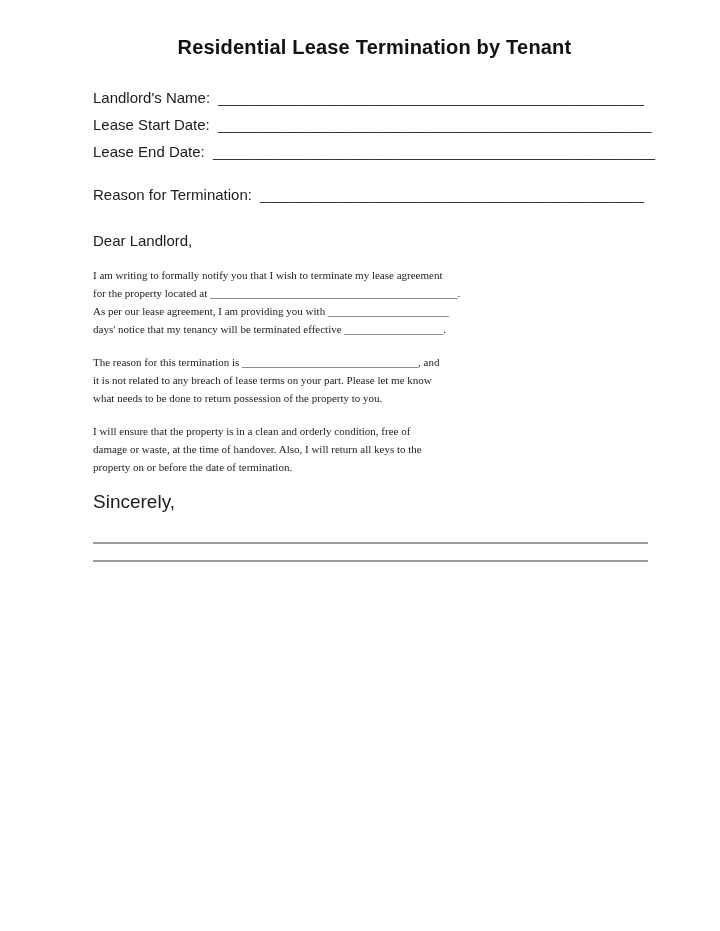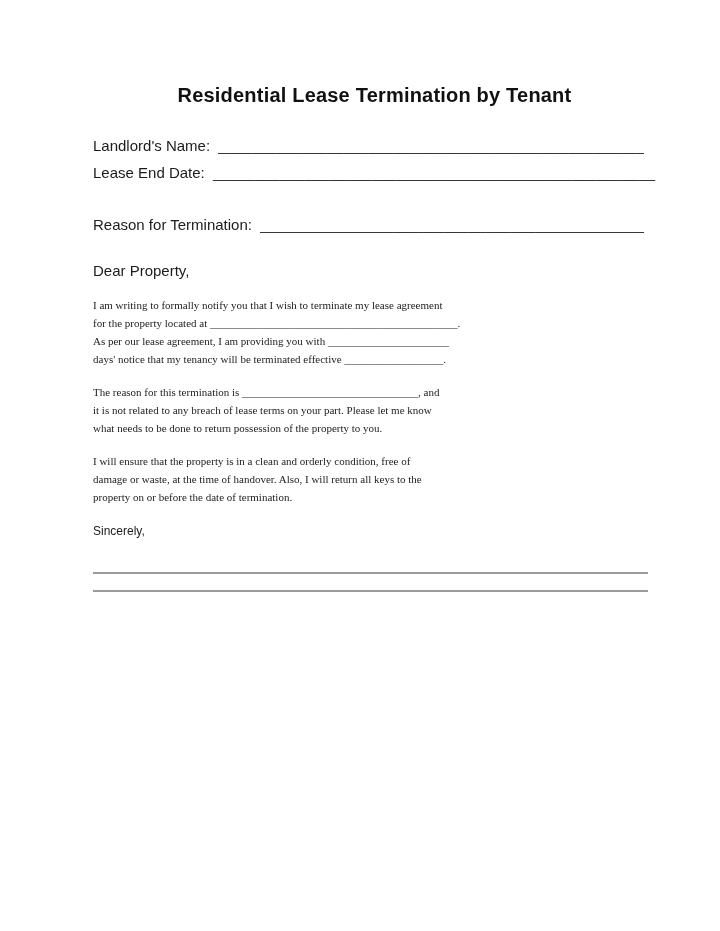--- a/index.html
+++ b/index.html
@@ -11,37 +11,37 @@
     width: 720px;
     height: 931px;
     font-family: "Liberation Sans", sans-serif;
     color: #1c1c1c;
     overflow: hidden;
   }
   .page {
     box-sizing: border-box;
     width: 720px;
     height: 931px;
-    padding: 84px 64px 0 93px;
+    padding: 36px 64px 0 93px;
     background: #ffffff;
   }
   .doc-title {
     text-align: center;
     font-size: 20px;
     font-weight: bold;
     color: #111111;
     margin: 0 0 25px 0;
     letter-spacing: 0.2px;
   }
   .fields-group {
     font-size: 15px;
     line-height: 27px;
   }
   .fields-group.first {
-    margin-bottom: 25px;
+    margin-bottom: 16px;
   }
   .fields-group.second {
     margin-bottom: 22px;
   }
   .field-row {
     white-space: nowrap;
   }
   .field-label {
     display: inline;
   }
@@ -57,21 +57,21 @@
     margin: 0 0 15px 0;
   }
   .body-paragraph {
     font-size: 11px;
     line-height: 18px;
     margin: 0 0 15px 0;
     white-space: pre-line;
     font-family: Liberation Serif, serif;
   }
   .closing {
-    font-size: 12px;
+    font-size: 19px;
     line-height: 21px;
     margin: 14px 0 0 0;
   }
   .signature-block {
     margin-top: 30px;
   }
   .signature-line {
     height: 0;
     border-top: 2px solid #9c9c9c;
     width: 555px;
@@ -84,33 +84,37 @@
 <div class="page">
 
   <h1 class="doc-title">Residential Lease Termination by Tenant</h1>
 
   <div class="fields-group first">
     <div class="field-row">
       <span class="field-label">Landlord's Name:</span>
       <span class="field-blank">___________________________________________________</span>
     </div>
     <div class="field-row">
+      <span class="field-label">Lease Start Date:</span>
+      <span class="field-blank">____________________________________________________</span>
+    </div>
+    <div class="field-row">
       <span class="field-label">Lease End Date:</span>
       <span class="field-blank">_____________________________________________________</span>
     </div>
   </div>
 
   <div class="fields-group second">
     <div class="field-row">
       <span class="field-label">Reason for Termination:</span>
       <span class="field-blank">______________________________________________</span>
     </div>
   </div>
 
-  <p class="salutation">Dear Property,</p>
+  <p class="salutation">Dear Landlord,</p>
 
   <p class="body-paragraph">I am writing to formally notify you that I wish to terminate my lease agreement
 for the property located at _____________________________________________.
 As per our lease agreement, I am providing you with ______________________
 days' notice that my tenancy will be terminated effective __________________.</p>
   <p class="body-paragraph">The reason for this termination is ________________________________, and
 it is not related to any breach of lease terms on your part. Please let me know
 what needs to be done to return possession of the property to you.</p>
   <p class="body-paragraph">I will ensure that the property is in a clean and orderly condition, free of
 damage or waste, at the time of handover. Also, I will return all keys to the

